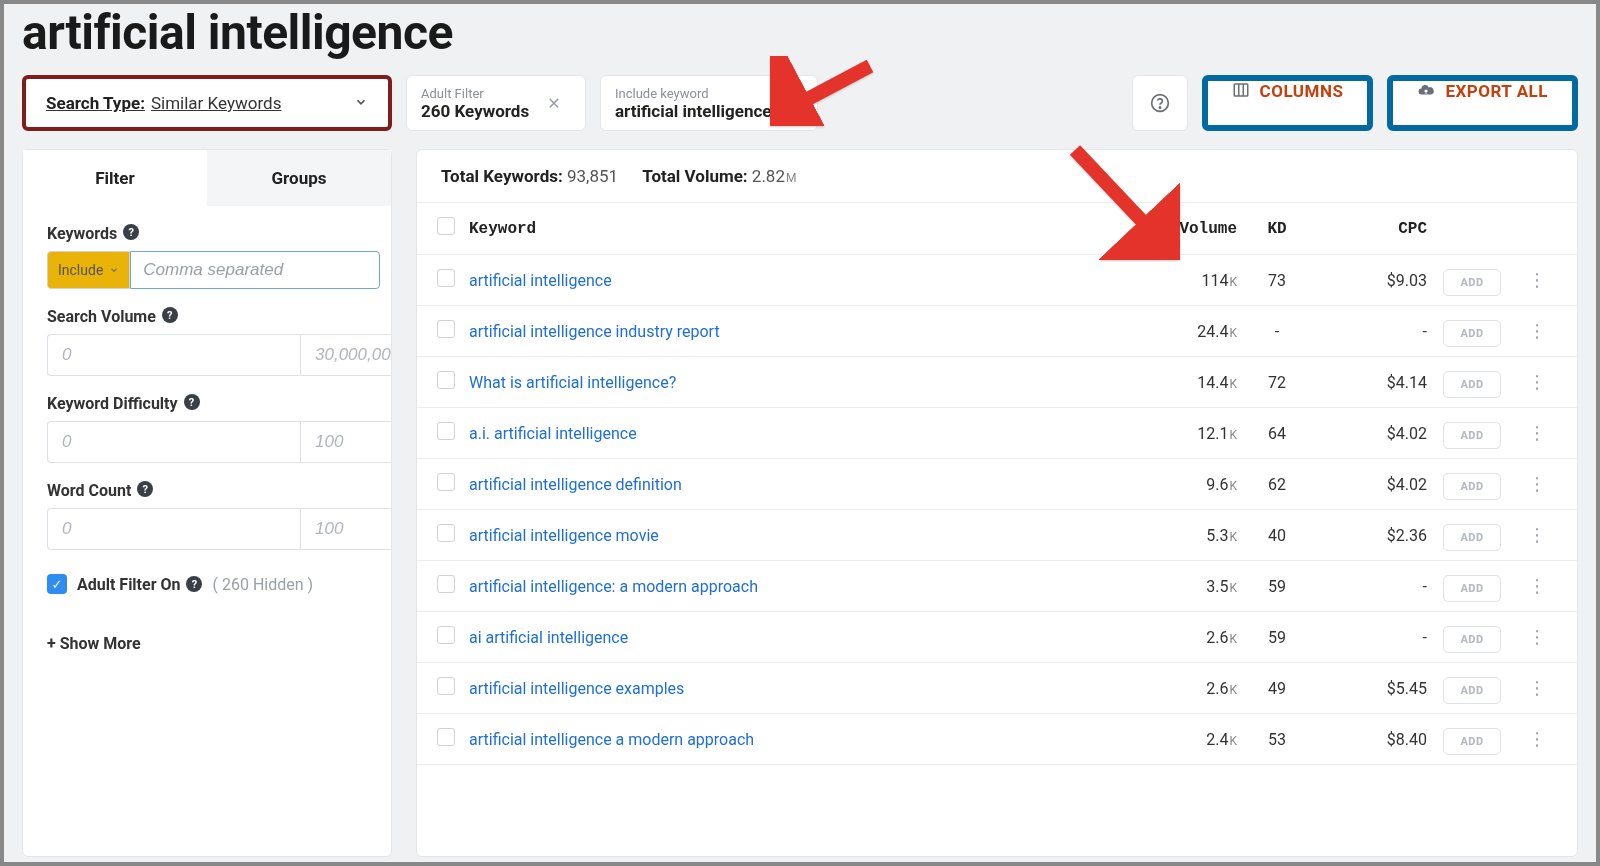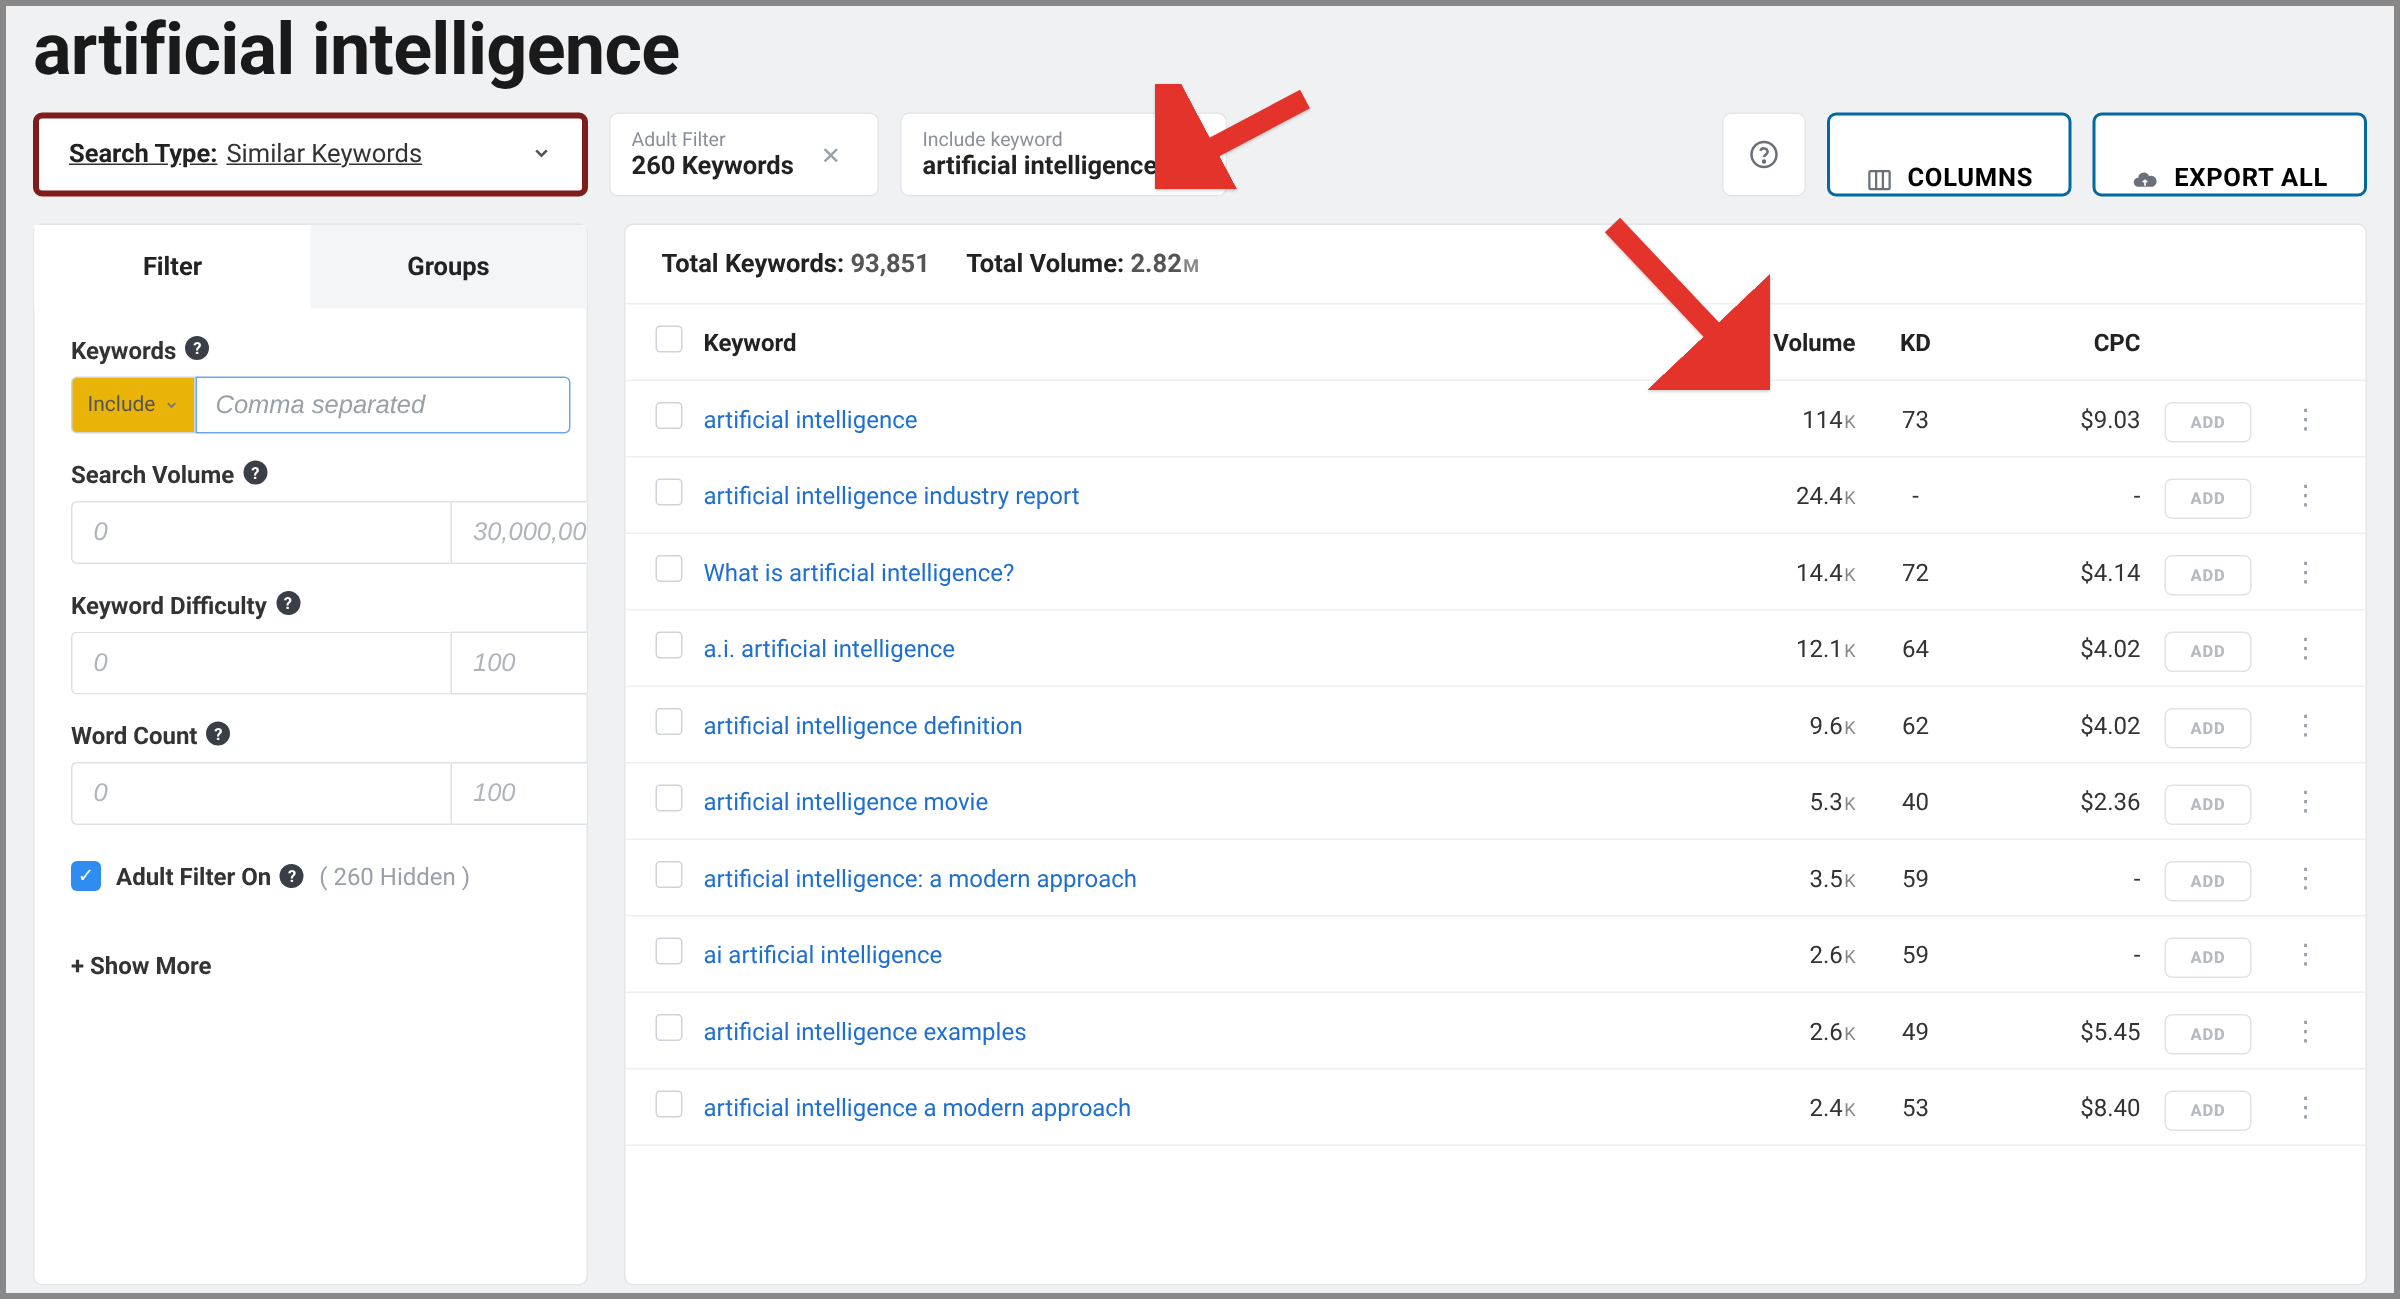--- a/index.html
+++ b/index.html
@@ -10,21 +10,21 @@
 .search-type-label { font-weight: 700; font-size: 17px; color: #222; }
 .search-type-value { margin-left: 6px; font-size: 17px; color: #333; }
 .chevron { margin-left: auto; }
 .chip { background: #fff; border: 1px solid #e3e5e8; border-radius: 6px; padding: 8px 14px; display: flex; align-items: center; min-width: 180px; }
 .chip-text { display: flex; flex-direction: column; }
 .chip-label { font-size: 13px; color: #8a8f98; }
 .chip-value { font-size: 17px; font-weight: 700; color: #222; }
 .chip-close { margin-left: 18px; color: #9aa0a8; font-size: 16px; cursor: pointer; }
 .spacer { flex: 1; }
 .icon-btn { background: #fff; border: 1px solid #e3e5e8; border-radius: 6px; width: 56px; display: flex; align-items: center; justify-content: center; cursor: pointer; color: #6b7078; font-size: 18px; }
-.btn { background: #fff; border: 2px solid #0369a1; border-radius: 6px; padding: 0 24px; display: flex; align-items: flex-end; gap: 10px; cursor: pointer; color: #000000; font-weight: 700; font-size: 17px; letter-spacing: 0.5px; }
+.btn { background: #fff; border: 6px solid #0369a1; border-radius: 6px; padding: 0 24px; display: flex; align-items: flex-start; gap: 10px; cursor: pointer; color: #c2410c; font-weight: 700; font-size: 17px; letter-spacing: 0.5px; }
 .main { display: flex; gap: 24px; padding: 12px 18px 0; height: calc(100% - 138px); }
 .sidebar { width: 370px; background: #fff; border: 1px solid #e3e5e8; border-radius: 6px; display: flex; flex-direction: column; }
 .tabs { display: flex; }
 .tab { flex: 1; text-align: center; padding: 18px 0; font-weight: 700; font-size: 17px; color: #222; background: #f4f5f7; cursor: pointer; }
 .tab.active { background: #fff; }
 .filter-body { padding: 18px 24px; overflow-y: auto; flex: 1; }
 .field-label { font-size: 16px; font-weight: 700; color: #333; margin-top: 18px; margin-bottom: 8px; display: flex; gap: 6px; }
 .field-label:first-child { margin-top: 0; }
 .help-badge { width: 16px; height: 16px; border-radius: 50%; background: #3a3f47; color: #fff; font-size: 11px; font-weight: 700; display: inline-flex; align-items: center; justify-content: center; }
 .input-row { display: flex; gap: 0; }
@@ -38,24 +38,24 @@
 .range-input::placeholder { color: #b0b5bd; }
 .adult-row { display: flex; align-items: center; gap: 10px; margin-top: 24px; font-size: 16px; }
 .chk { width: 20px; height: 20px; border-radius: 4px; background: #2f8cf0; display: flex; align-items: center; justify-content: center; color: #fff; font-size: 13px; }
 .adult-label { font-weight: 700; color: #333; display: flex; align-items: center; gap: 6px; }
 .hidden-count { color: #9aa0a8; }
 .show-more { margin-top: 40px; font-size: 16px; font-weight: 700; color: #333; cursor: pointer; }
 .apply-btn { margin: 20px 24px; background: #2bc9b0; color: #fff; font-weight: 800; font-size: 17px; letter-spacing: 1px; text-align: center; padding: 18px 0; border-radius: 6px; cursor: pointer; }
 .content { flex: 1; background: #fff; border: 1px solid #e3e5e8; border-radius: 6px; display: flex; flex-direction: column; overflow: hidden; }
 .summary { padding: 16px 24px; font-size: 17px; color: #222; border-bottom: 1px solid #eceef1; }
 .summary b { font-weight: 700; }
-.summary span.val { font-weight: 700; color: #555; margin-right: 20px; }
+.summary span.val { font-weight: 400; color: #555; margin-right: 20px; }
 .table { flex: 1; overflow-y: auto; }
 .thead, .trow { display: flex; align-items: center; padding: 14px 20px; border-bottom: 1px solid #eceef1; font-size: 16px; }
-.thead { font-weight: 700; color: #222; }
+.thead { font-weight: 700; color: #222; font-family: Liberation Mono, monospace; }
 .col-chk { width: 32px; }
 .col-kw { flex: 1; }
 .col-vol { width: 120px; text-align: right; }
 .col-kd { width: 80px; text-align: center; }
 .col-cpc { width: 110px; text-align: right; }
 .col-add { width: 90px; text-align: center; }
 .col-menu { width: 40px; text-align: center; color: #9aa0a8; }
 .row-chk { width: 18px; height: 18px; border: 1.5px solid #cfd3d9; border-radius: 3px; cursor: pointer; display: inline-block; }
 .kw-link { color: #1f6fd0; cursor: pointer; }
 .vol-sub { font-size: 12px; color: #888; margin-left: 1px; }

